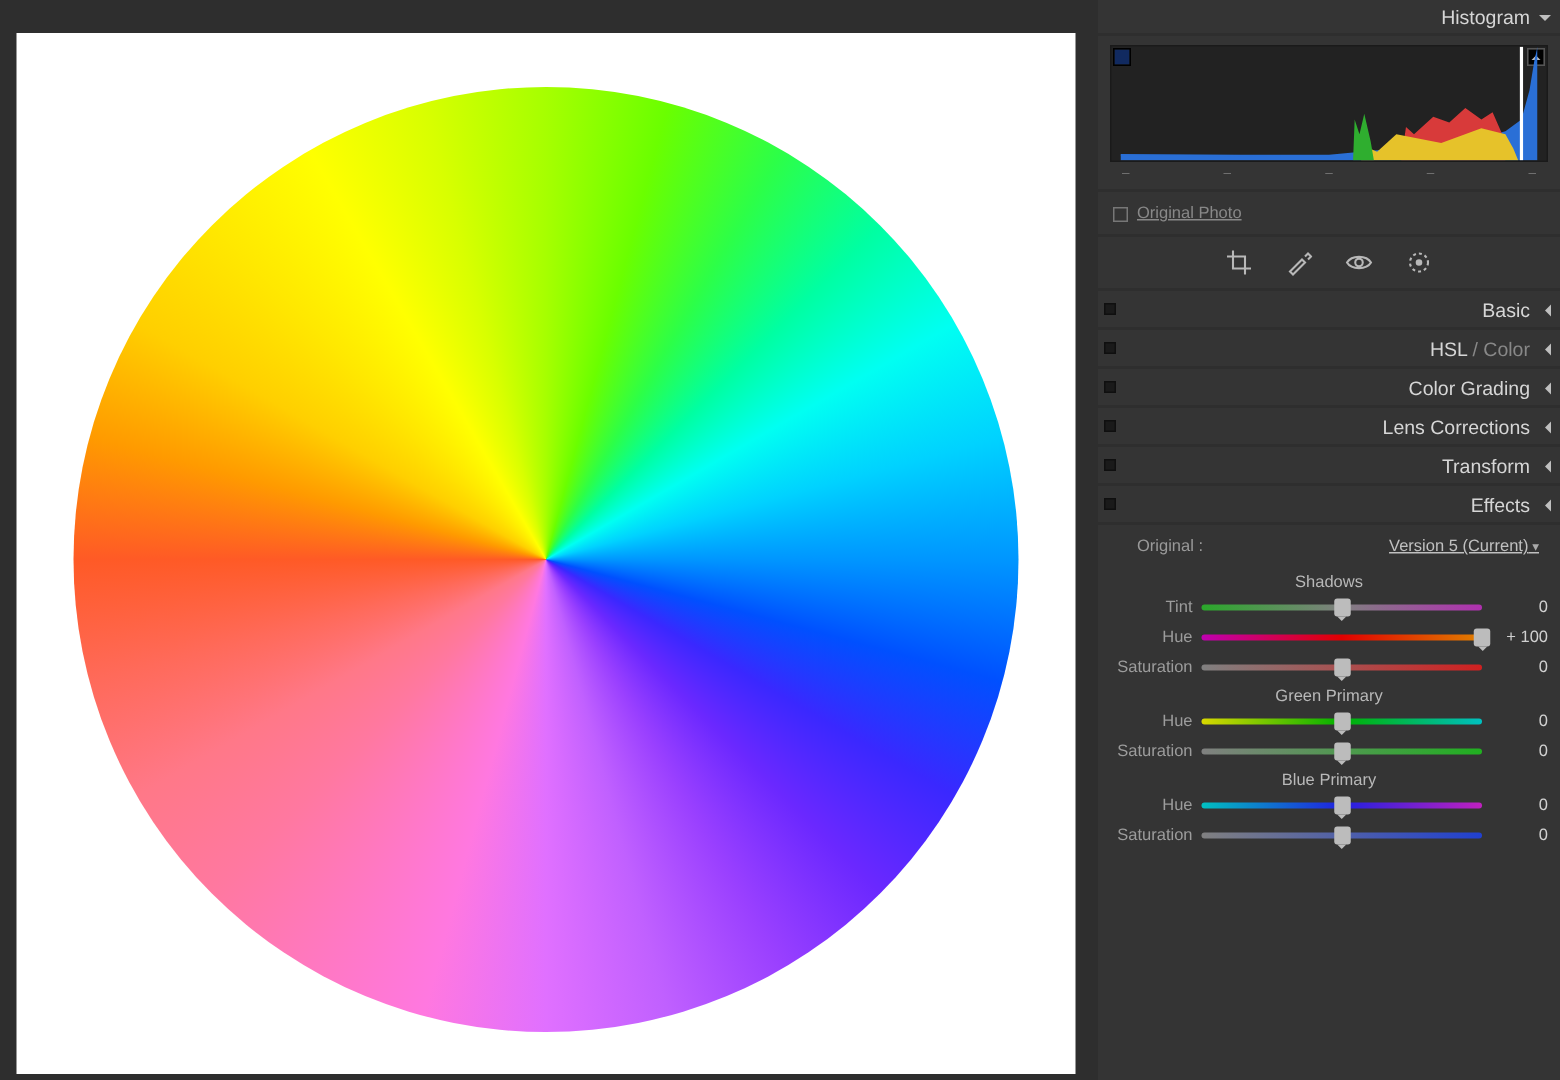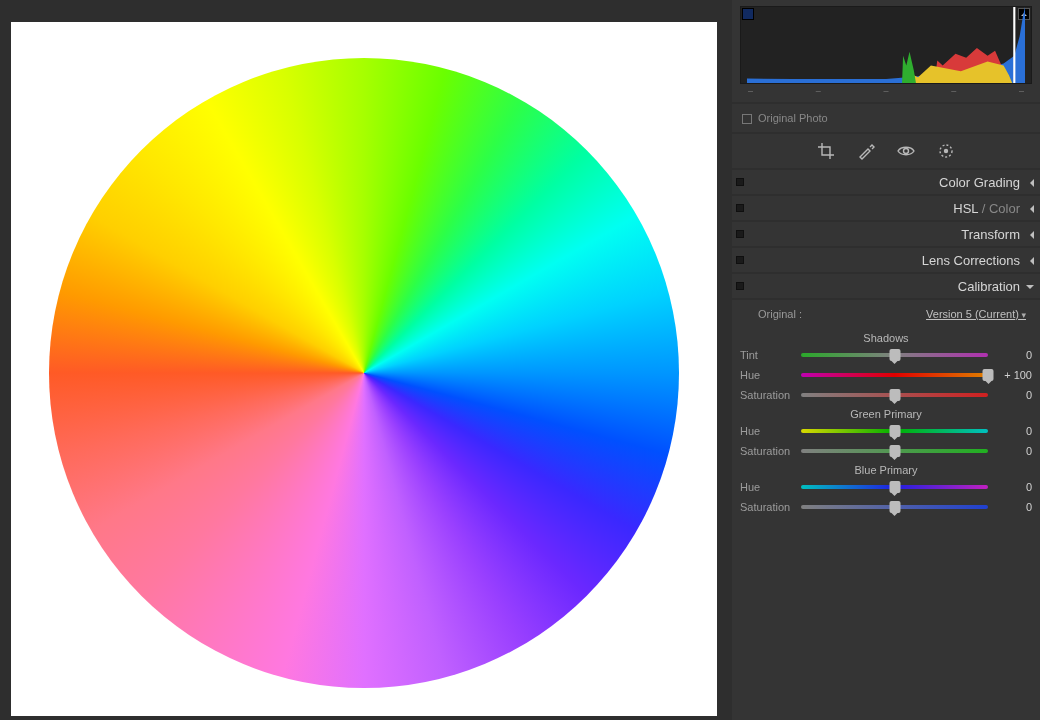--- a/index.html
+++ b/index.html
@@ -27,21 +27,21 @@
 
 .histogram-body { padding:6px 8px; }
 .histogram-box { background:#222; border:1px solid #1a1a1a; height:78px; position:relative; overflow:hidden; }
 .histogram-box .clip-l { position:absolute; top:2px; left:2px; width:10px; height:10px; background:#112a60; outline:1px solid #000; }
 .histogram-box .clip-r { position:absolute; top:2px; right:2px; width:10px; height:10px; background:#000; outline:1px solid #555; }
 .clip-r::after { content:""; position:absolute; left:2px; top:1px; border:3px solid transparent; border-bottom-color:#bbb; }
 .hist-svg { position:absolute; left:6px; right:6px; bottom:0; top:0; width:calc(100% - 12px); height:100%; }
 .hist-ticks { display:flex; justify-content:space-between; color:#777; font-size:9px; padding:2px 8px 0; }
 
 
-.orig-row { display:flex; align-items:flex-end; padding:8px 10px; color:#888; }
+.orig-row { display:flex; align-items:flex-end; padding:8px 10px; color:#888;text-decoration:underline; }
 .orig-row .chk { width:10px; height:10px; border:1px solid #777; margin-right:6px; }
 
 
 .toolstrip { display:flex; align-items:center; justify-content:center; gap:22px; padding:8px 0; }
 .toolstrip .tool { width:18px; height:18px; position:relative; cursor:pointer; }
 .tool svg { width:18px; height:18px; stroke:#b8b8b8; fill:none; stroke-width:1.4; }
 
 
 .panel-row { display:flex; align-items:center; height:26px; padding:0 6px 0 4px; position:relative; }
 .panel-row .toggle-dot { width:8px; height:8px; background:#1a1a1a; border:1px solid #0f0f0f; margin-right:auto; }
@@ -50,21 +50,21 @@
 
 
 .calib-body { padding:0 8px 10px; border-bottom:none; }
 .process-row { display:flex; align-items:center; height:28px; color:#999; }
 .process-row .lbl { margin-left:18px; }
 .process-row .val { margin-left:auto; margin-right:6px; color:#c0c0c0;text-decoration:underline; }
 .process-row .val::after { content:" \25BE"; font-size:9px; color:#aaa; }
 
 .group-title { text-align:center; color:#b8b8b8; font-size:11px; margin-top:4px; }
 .slider-row { display:flex; align-items:center; height:18px; margin-top:2px; }
-.slider-row .plabel { width:55px; margin-right:6px; color:#9c9c9c; }
+.slider-row .plabel { width:55px; text-align:right; margin-right:6px; color:#9c9c9c; }
 .track { flex:1; height:4px; border-radius:2px; position:relative; }
 .track .thumb { position:absolute; top:-4px; width:11px; height:12px; background:#bcbcbc; border-radius:2px; transform:translateX(-50%); }
 .track .thumb::after { content:""; position:absolute; left:50%; top:100%; transform:translateX(-50%); border:3px solid transparent; border-top-color:#bcbcbc; }
 .valcell { width:40px; text-align:right; margin-left:4px; color:#d0d0d0; }
 
 .track.tint     { background:linear-gradient(90deg,#2aa82a,#808080,#b030b0); }
 .track.redhue   { background:linear-gradient(90deg,#c000b0,#e00000,#e08000); }
 .track.redsat   { background:linear-gradient(90deg,#808080,#d02020); }
 .track.greenhue { background:linear-gradient(90deg,#d8d800,#00b000,#00c0c0); }
 .track.greensat { background:linear-gradient(90deg,#808080,#20b020); }
@@ -75,20 +75,23 @@
 <body>
 
 <div class="viewer">
   <div class="canvas">
     <div class="wheel"></div>
   </div>
 </div>
 
 <div class="right">
 
+  <div class="histogram-head panel-row" style="height:24px;">
+    <span class="label tri-down">Histogram</span>
+  </div>
 
   <div class="histogram-body">
     <div class="histogram-box">
       <div class="clip-l"></div>
       <div class="clip-r"></div>
       <svg class="hist-svg" viewBox="0 0 260 78" preserveAspectRatio="none">
         <polygon fill="#2a6fd6" points="0,78 0,74 130,74 150,72 170,70 200,68 220,64 240,58 250,50 255,30 258,10 260,0 260,78"></polygon>
         <polygon fill="#d83a3a" points="175,78 178,55 183,60 195,48 205,52 215,42 225,50 232,45 238,60 240,78"></polygon>
         <polygon fill="#e6c22a" points="150,78 152,68 160,72 172,60 200,66 225,56 240,60 245,70 248,78"></polygon>
         <polygon fill="#2fae2f" points="145,78 146,50 149,60 152,46 156,65 158,78"></polygon>
@@ -122,37 +125,41 @@
           <circle cx="9" cy="9" r="2.5"></circle>
         </svg></span>
     <span class="tool"><svg viewBox="0 0 18 18">
           <circle cx="9" cy="9" r="6" stroke-dasharray="2 2"></circle>
           <circle cx="9" cy="9" r="1.5" fill="#b8b8b8"></circle>
         </svg></span>
   </div>
 
   <div class="panel-row">
       <span class="toggle-dot"></span>
+      <span class="label tri-left">Basic</span>
+    </div>
+  <div class="panel-row">
+      <span class="toggle-dot"></span>
+      <span class="label tri-left hsl-color"><span>HSL </span><span class="dim">/ </span><span class="dim">Color</span></span>
+    </div>
+  <div class="panel-row">
+      <span class="toggle-dot"></span>
       <span class="label tri-left">Color Grading</span>
     </div>
   <div class="panel-row">
       <span class="toggle-dot"></span>
-      <span class="label tri-left hsl-color"><span>HSL </span><span class="dim">/ </span><span class="dim">Color</span></span>
+      <span class="label tri-left">Lens Corrections</span>
     </div>
   <div class="panel-row">
       <span class="toggle-dot"></span>
       <span class="label tri-left">Transform</span>
     </div>
   <div class="panel-row">
       <span class="toggle-dot"></span>
-      <span class="label tri-left">Lens Corrections</span>
-    </div>
-  <div class="panel-row">
-      <span class="toggle-dot"></span>
-      <span class="label tri-down">Calibration</span>
+      <span class="label tri-left">Effects</span>
     </div>
 
   <div class="calib-body">
     <div class="process-row">
       <span class="lbl">Original :</span>
       <span class="val">Version 5 (Current)</span>
     </div>
 
     <div class="group-title">Shadows</div>
     <div class="slider-row">

